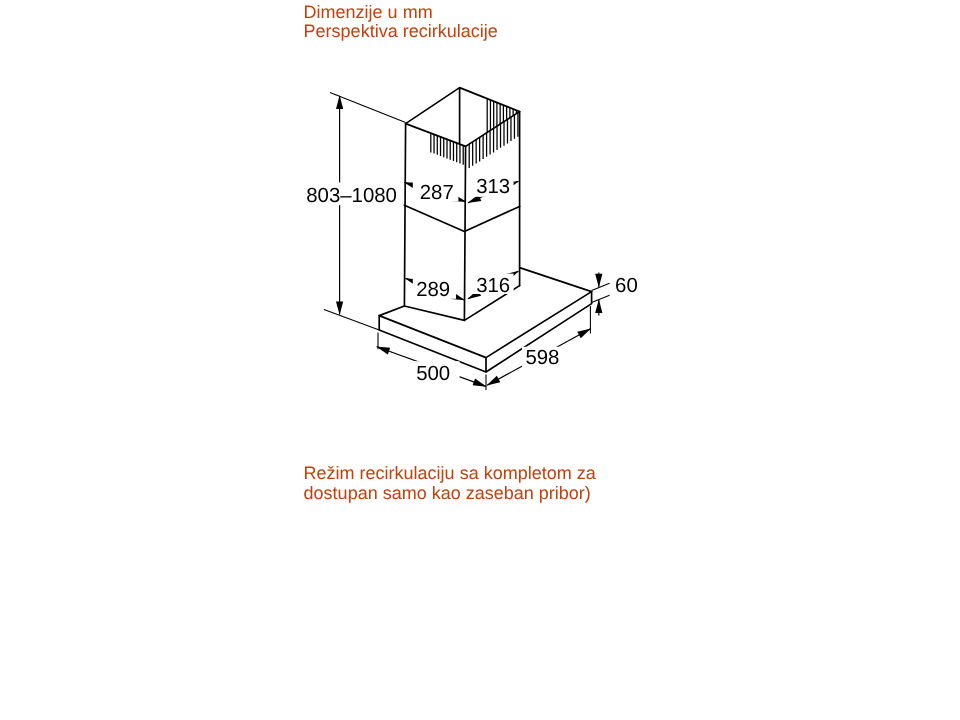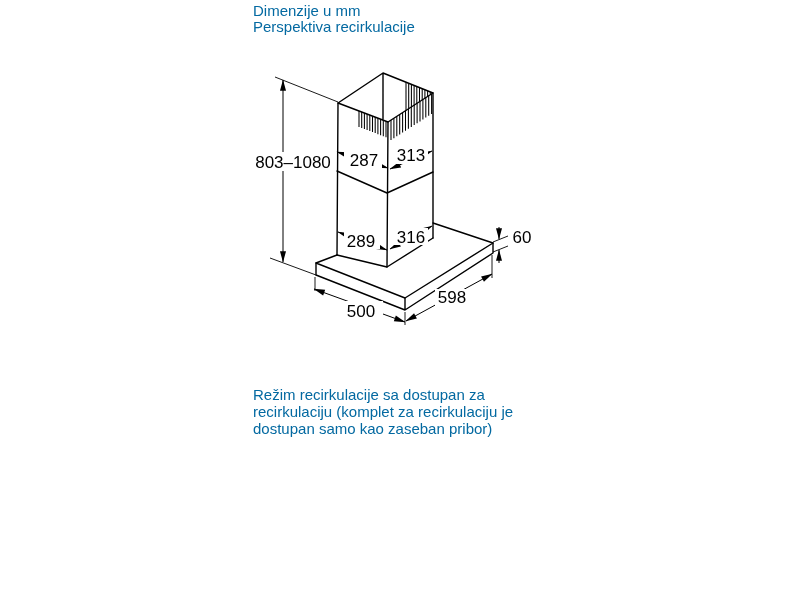--- a/index.html
+++ b/index.html
@@ -1,18 +1,18 @@
 <!DOCTYPE html>
 <html><head>
 <meta charset="utf-8">
 <style>
   html,body{margin:0;padding:0;background:#fff;}
   #screen{
     position:relative;width:800px;height:600px;background:#ffffff;
-    font-family:"Liberation Sans","DejaVu Sans",sans-serif;color:#0369a1;
+    font-family:"Liberation Sans","DejaVu Sans",sans-serif;color:#c2410c;
     overflow:hidden;
   }
   .hdr{position:absolute;left:253px;top:3px;line-height:16px;font-size:15px;}
   .hdr .sub{font-weight:400;}
   .hdr .ttl{font-weight:400;}
   .foot{position:absolute;left:253px;top:386px;font-size:15px;line-height:17px;font-weight:400;}
   svg{position:absolute;left:0;top:0;}
   .edge{stroke:#000;stroke-width:1.4;fill:none;stroke-linecap:round;stroke-linejoin:round;}
   .hatch{stroke:#000;stroke-width:1.05;fill:none;}
   .dim{stroke:#000;stroke-width:1;fill:none;}
@@ -96,18 +96,17 @@
       <line class="dim" x1="314" y1="289" x2="405" y2="322" marker-start="url(#arr)" marker-end="url(#arr)"></line>
       <rect class="mask" x="340" y="301" width="43" height="19"></rect>
       <text class="dimtxt" x="361" y="317">500</text>
       <line class="dim" x1="406" y1="321" x2="492" y2="274" marker-start="url(#arr)" marker-end="url(#arr)"></line>
       <rect class="mask" x="435" y="289" width="35" height="18"></rect>
       <text class="dimtxt" x="452" y="303">598</text>
     </g>
   </svg>
 
   <div class="foot">
-    <div>Režim recirkulacije sa dostupan za</div>
-    <div>recirkulaciju (komplet za recirkulaciju je</div>
+    <div>Režim recirkulaciju sa kompletom za</div>
     <div>dostupan samo kao zaseban pribor)</div>
   </div>
 
 </div>
 
 </body></html>

